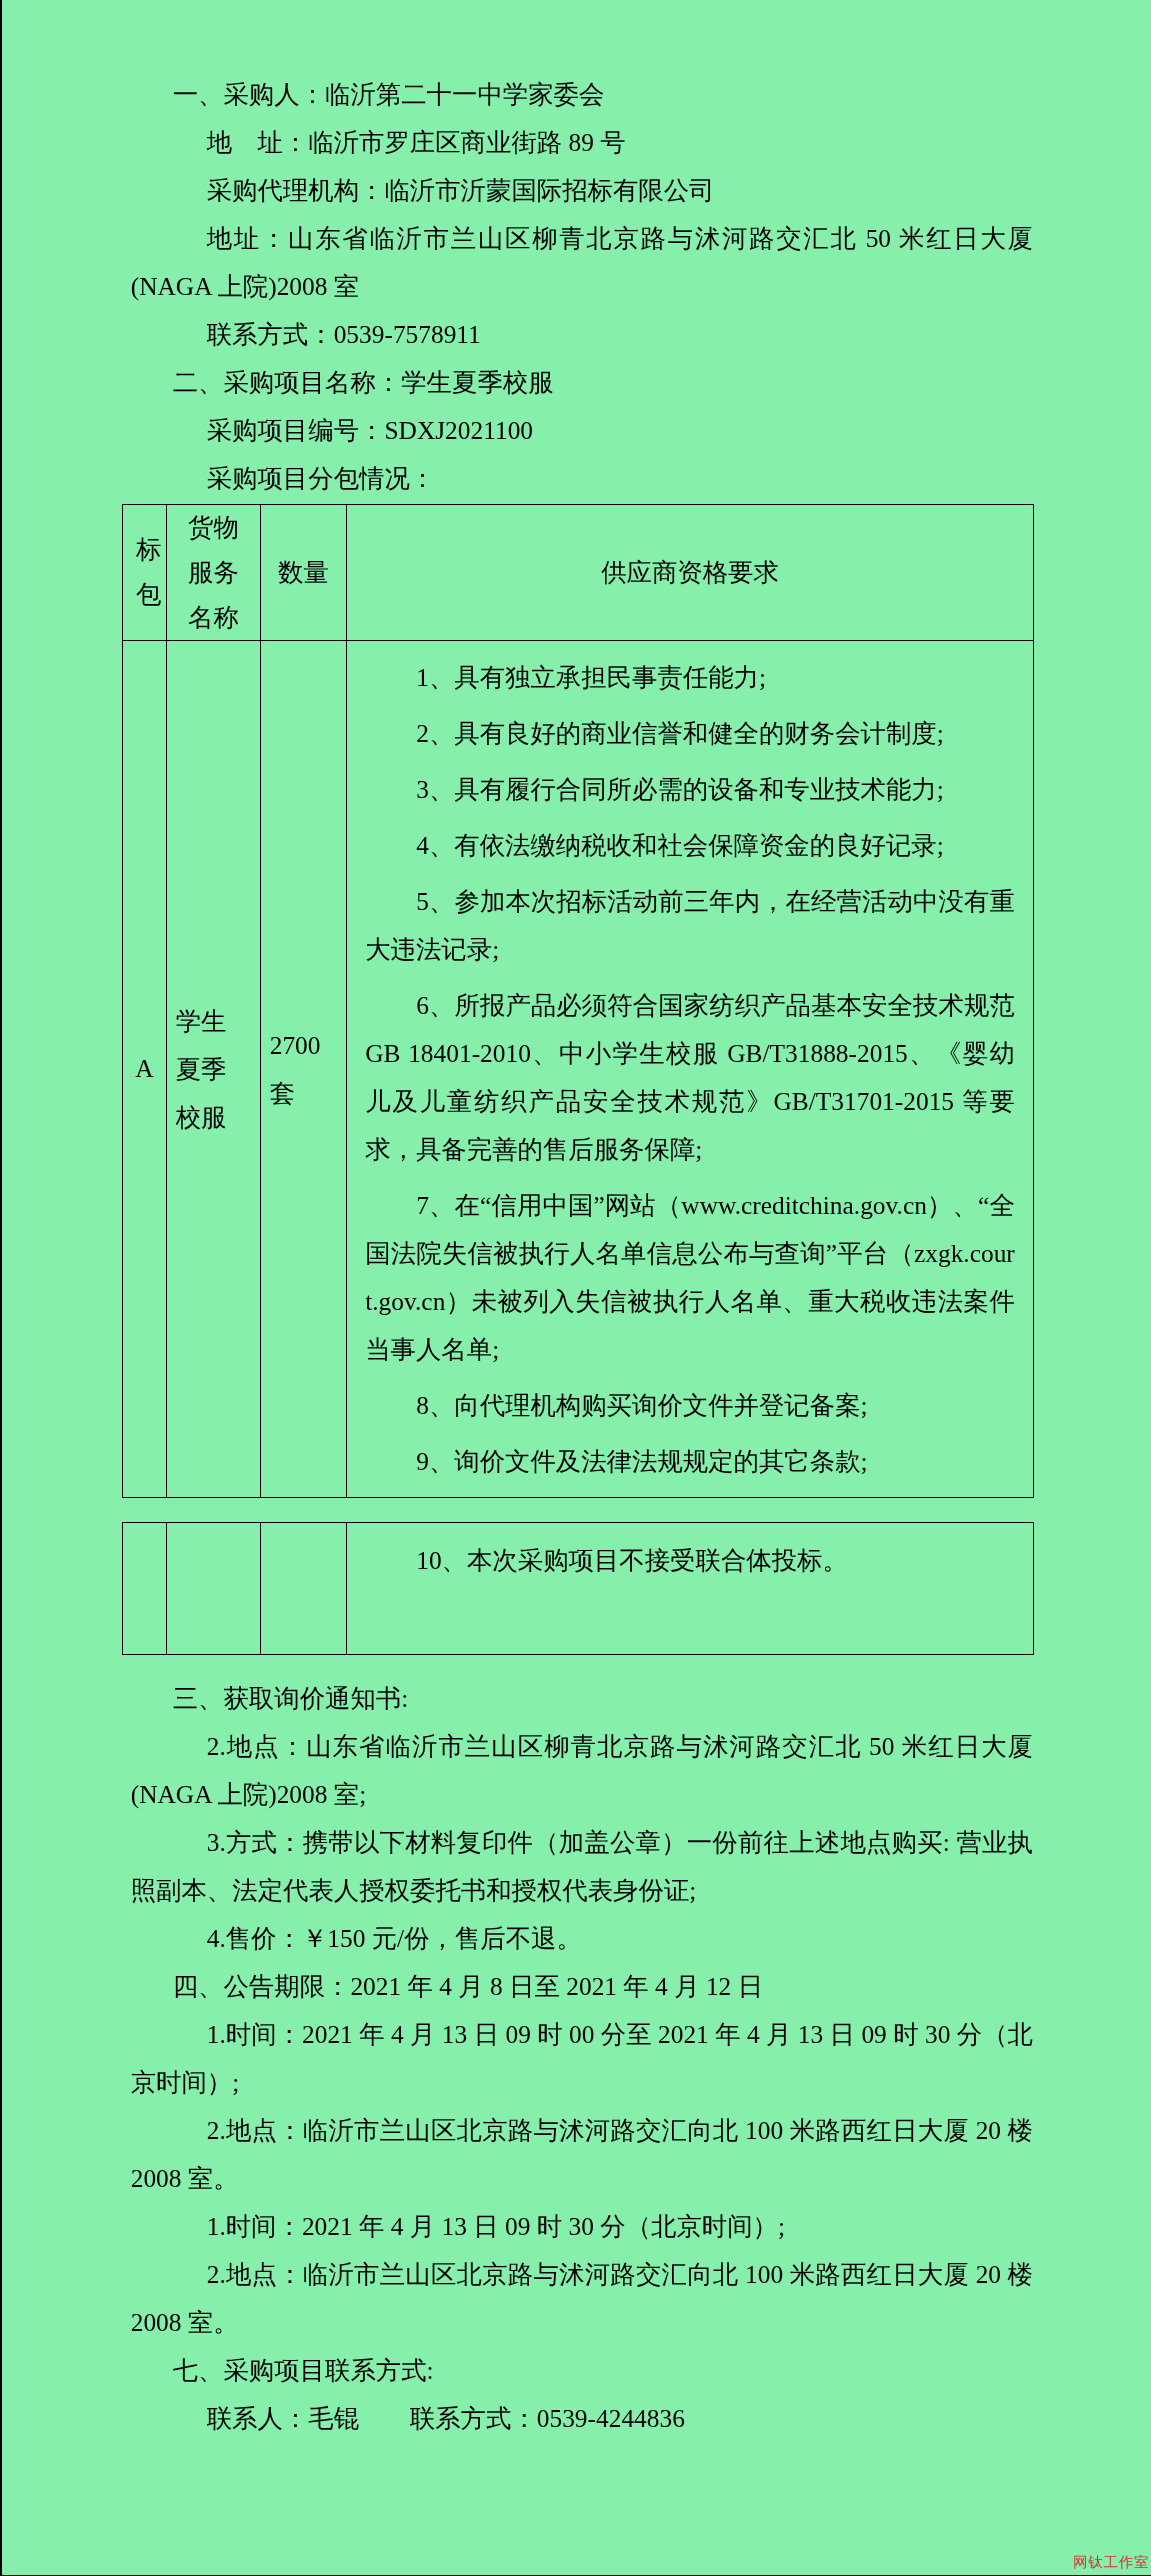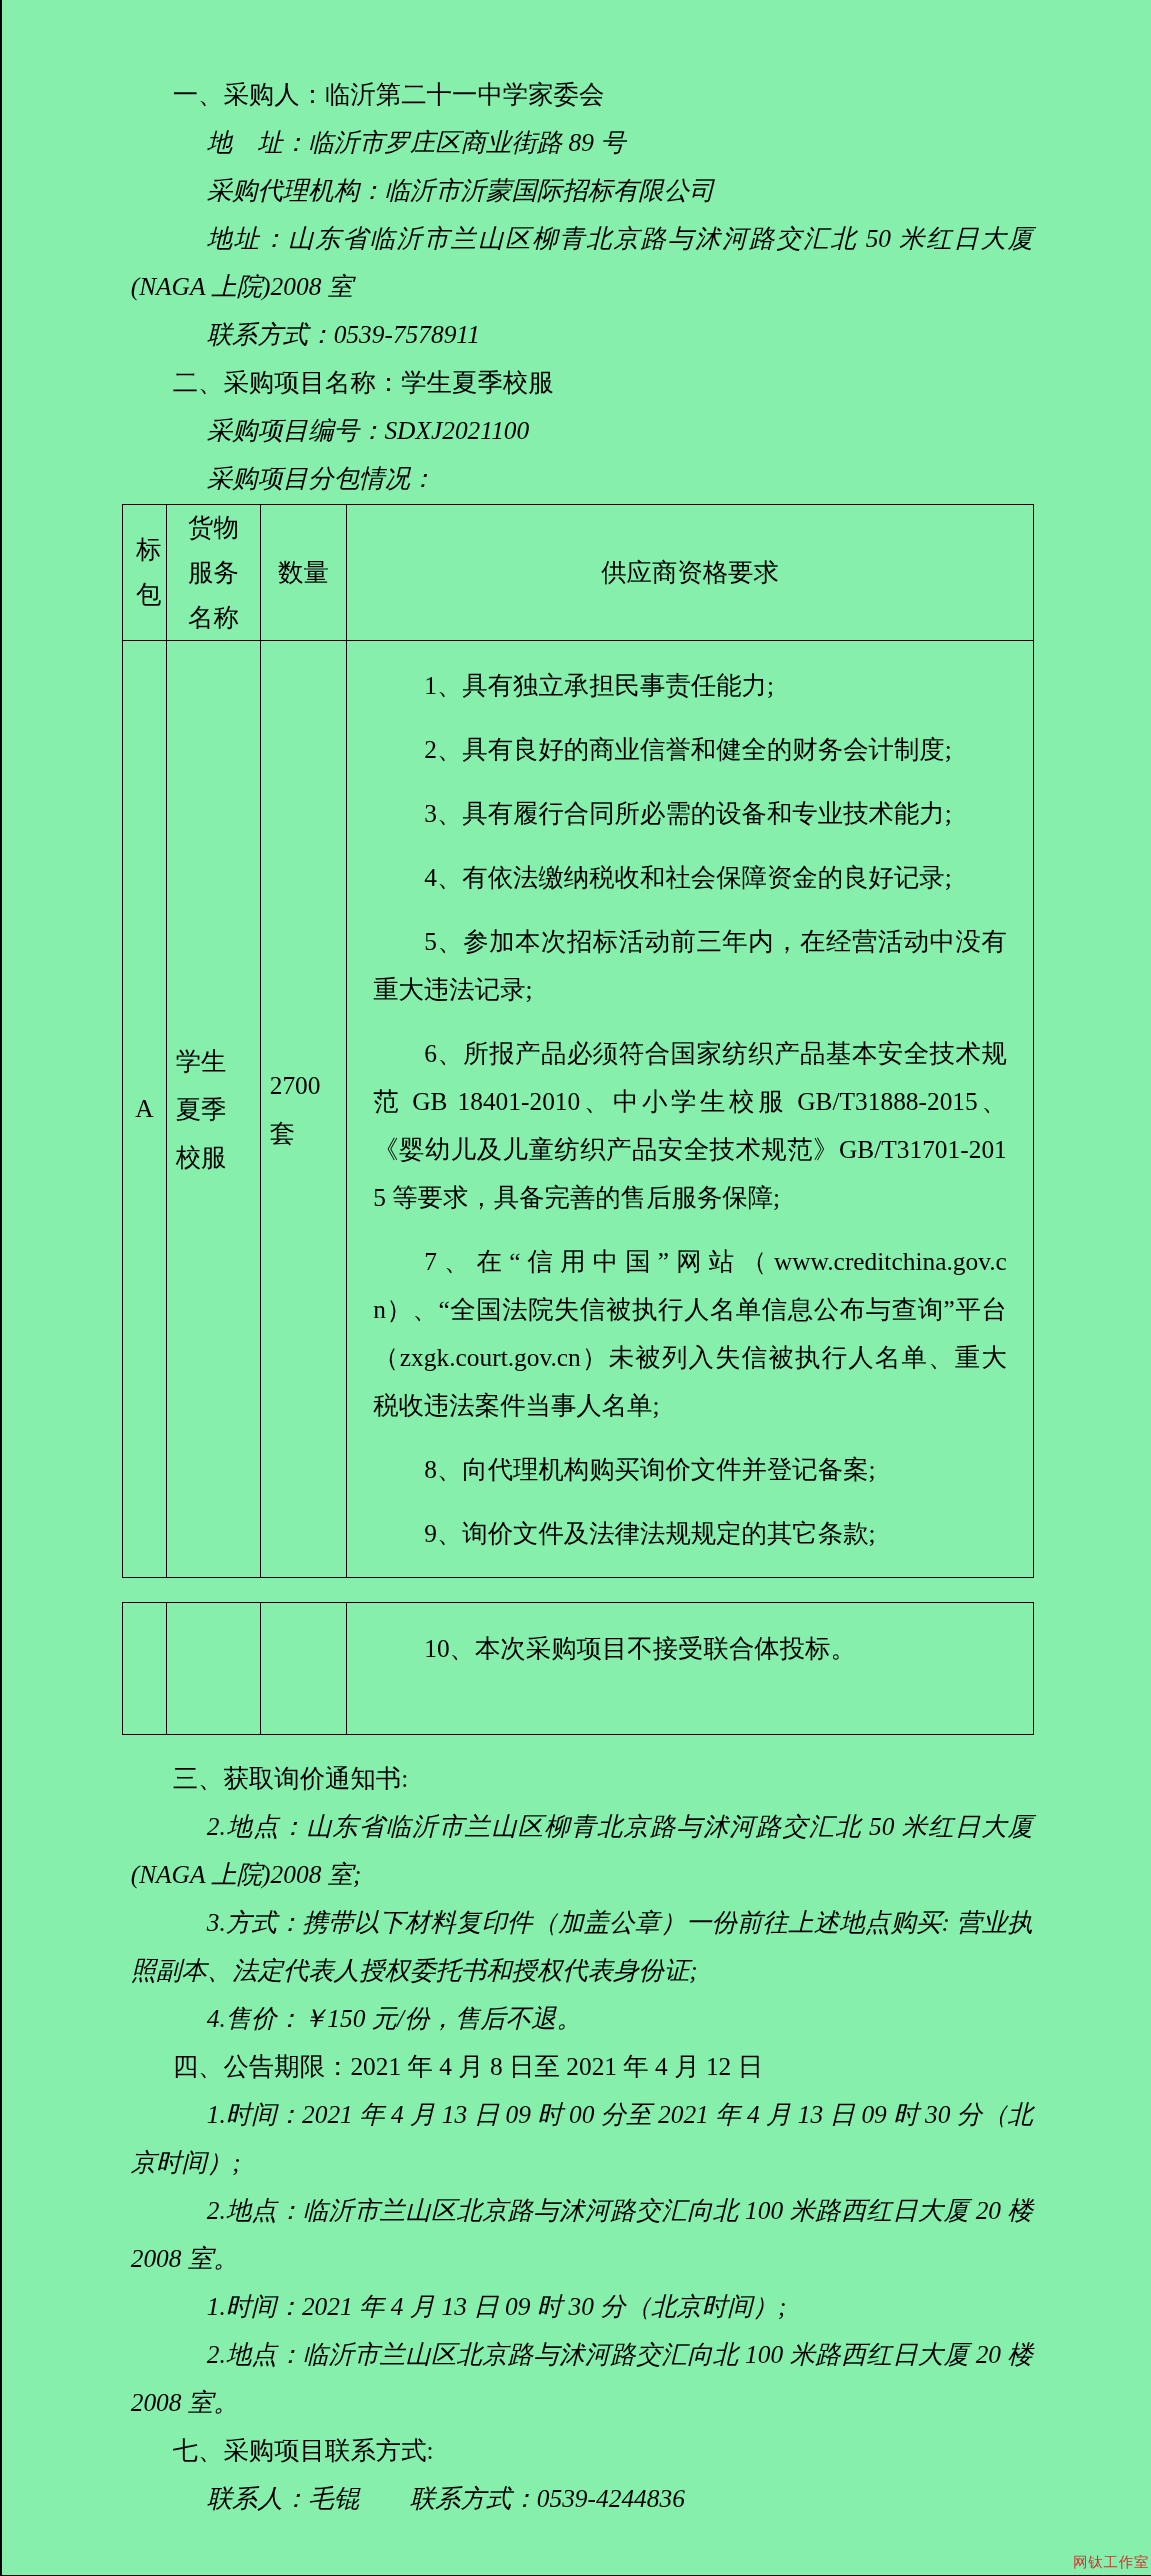--- a/index.html
+++ b/index.html
@@ -12,34 +12,34 @@
     overflow:hidden;
   }
   .edge-left  { position:absolute; left:0; top:0; width:1.5px; height:100%; background:#000; }
   .edge-bottom{ position:absolute; left:0; bottom:0; width:100%; height:1.5px; background:#000; }
 
   .content { position:absolute; left:122px; top:70px; width:911px; }
   .t { padding-left:8.7px; }
 
   p.ln { margin:0; font-size:25.4px; line-height:48px; text-align:justify; }
   .h   { text-indent:42px; }
-  .sub { text-indent:76px;font-style:italic; }
+  .sub { text-indent:76px; }
 
   table.pkg { border-collapse:collapse; table-layout:fixed; width:911px; margin-top:1.5px; }
   table.tbl2 { margin-top:24px; }
   td { border:1.5px solid #000; font-size:25.4px; vertical-align:middle; overflow:hidden; }
 
   td.hd { height:93px; text-align:center; line-height:45px; padding:0 8.7px; }
   td.hd-bid { padding:13px; }
 
   tr.pkgrow { height:770px; }
   td.bid { text-align:center; }
   td.item, td.qty { padding:0 8.7px; line-height:48px; }
   td.reqs { padding:4.4px 10.2px; }
-  td.reqs p { margin:16px; font-size:25.4px; line-height:48px; text-indent:51px; text-align:justify; word-break:break-all; }
+  td.reqs p { margin:8px; font-size:25.4px; line-height:48px; text-indent:51px; text-align:justify; word-break:break-all; }
 
   tr.extrarow { height:132px; }
   td.reqs-top { vertical-align:top; }
 
   .sections { margin-top:19px; }
 
   .watermark {
     position:absolute; right:2.9px; bottom:4.4px;
     font-size:14.5px; letter-spacing:0.7px;
     color:#d43030;

